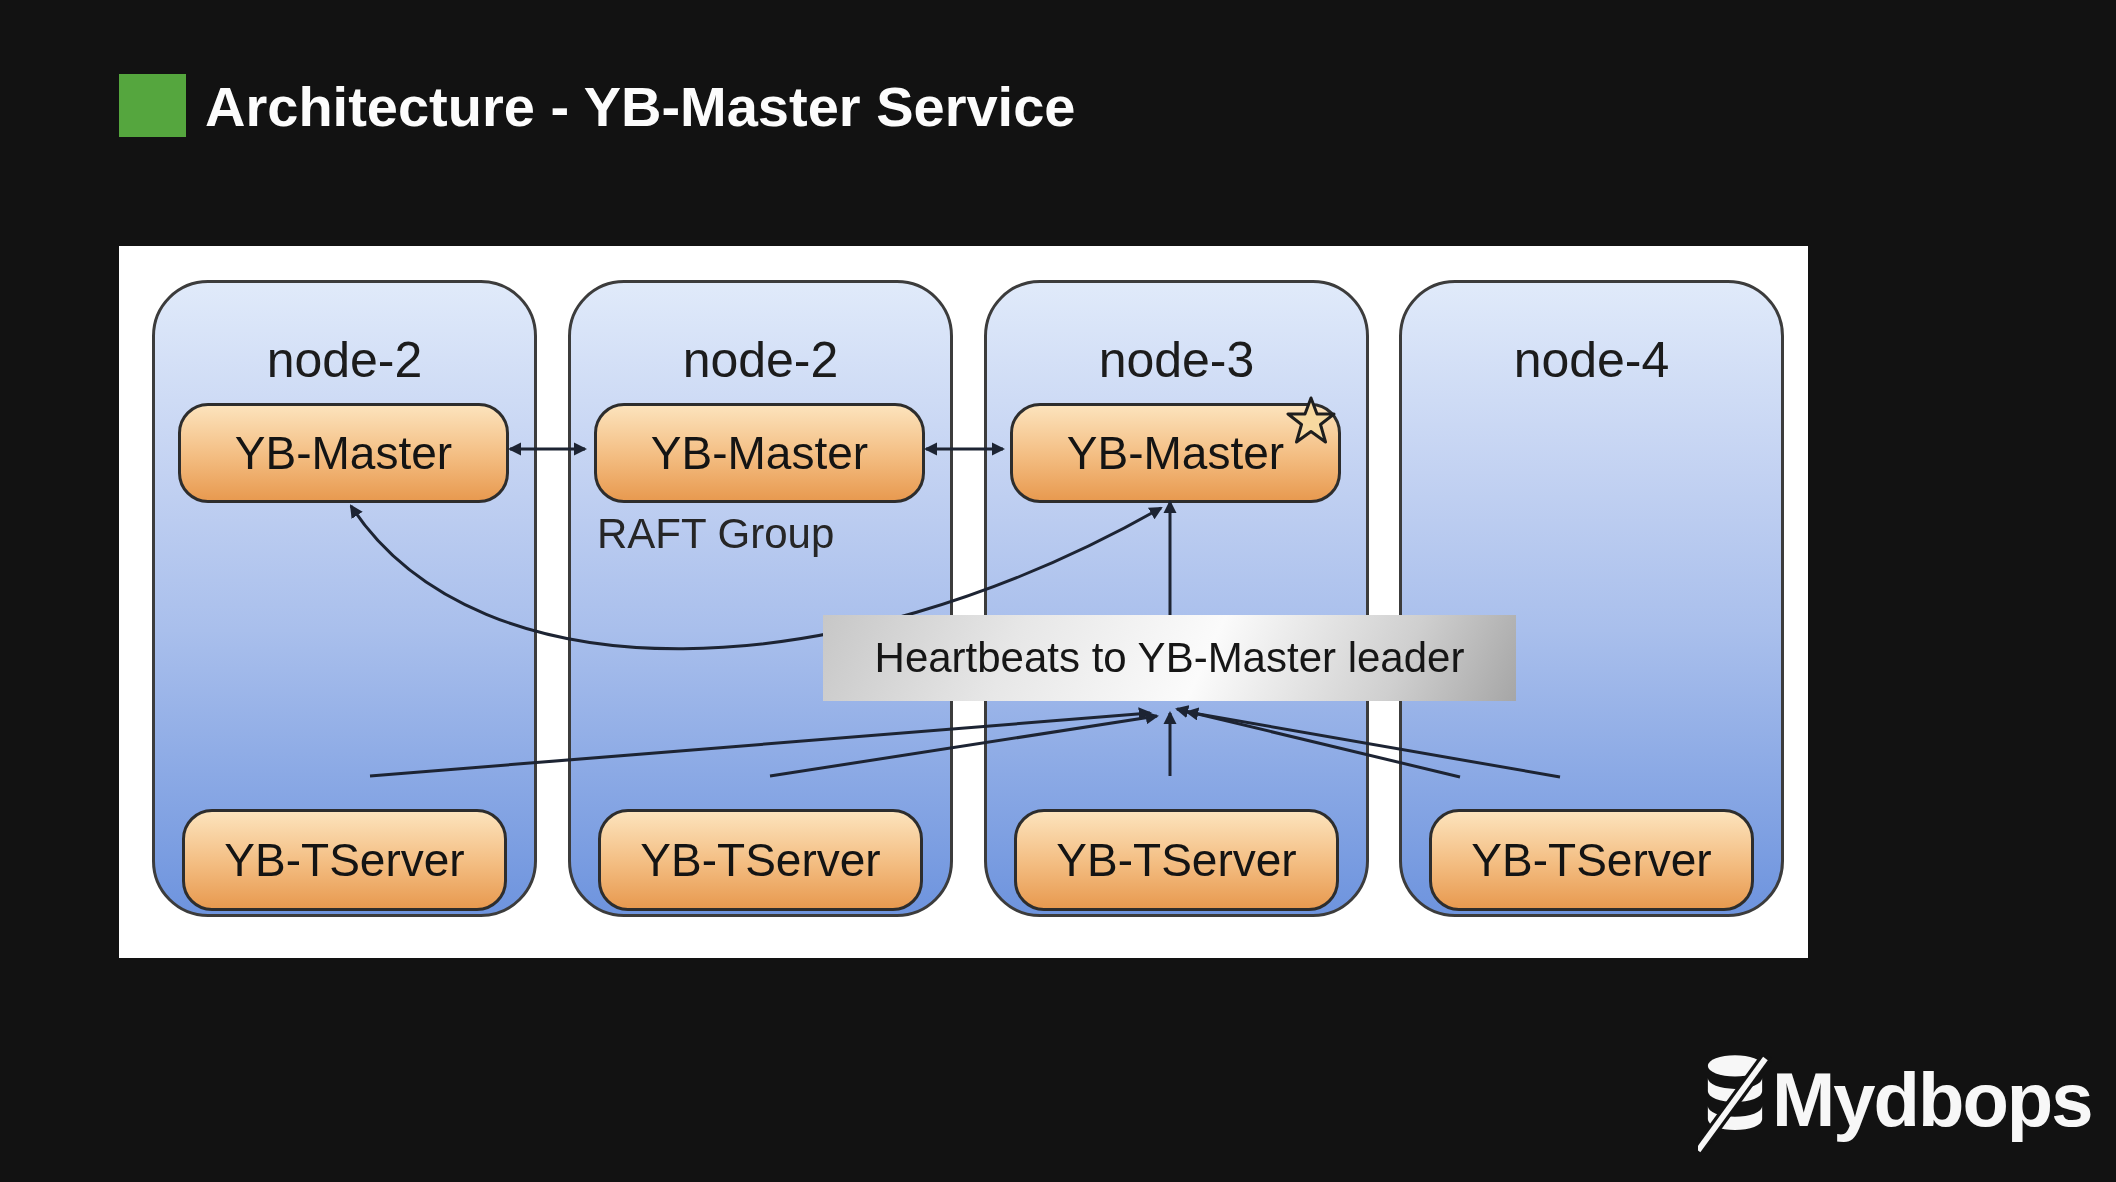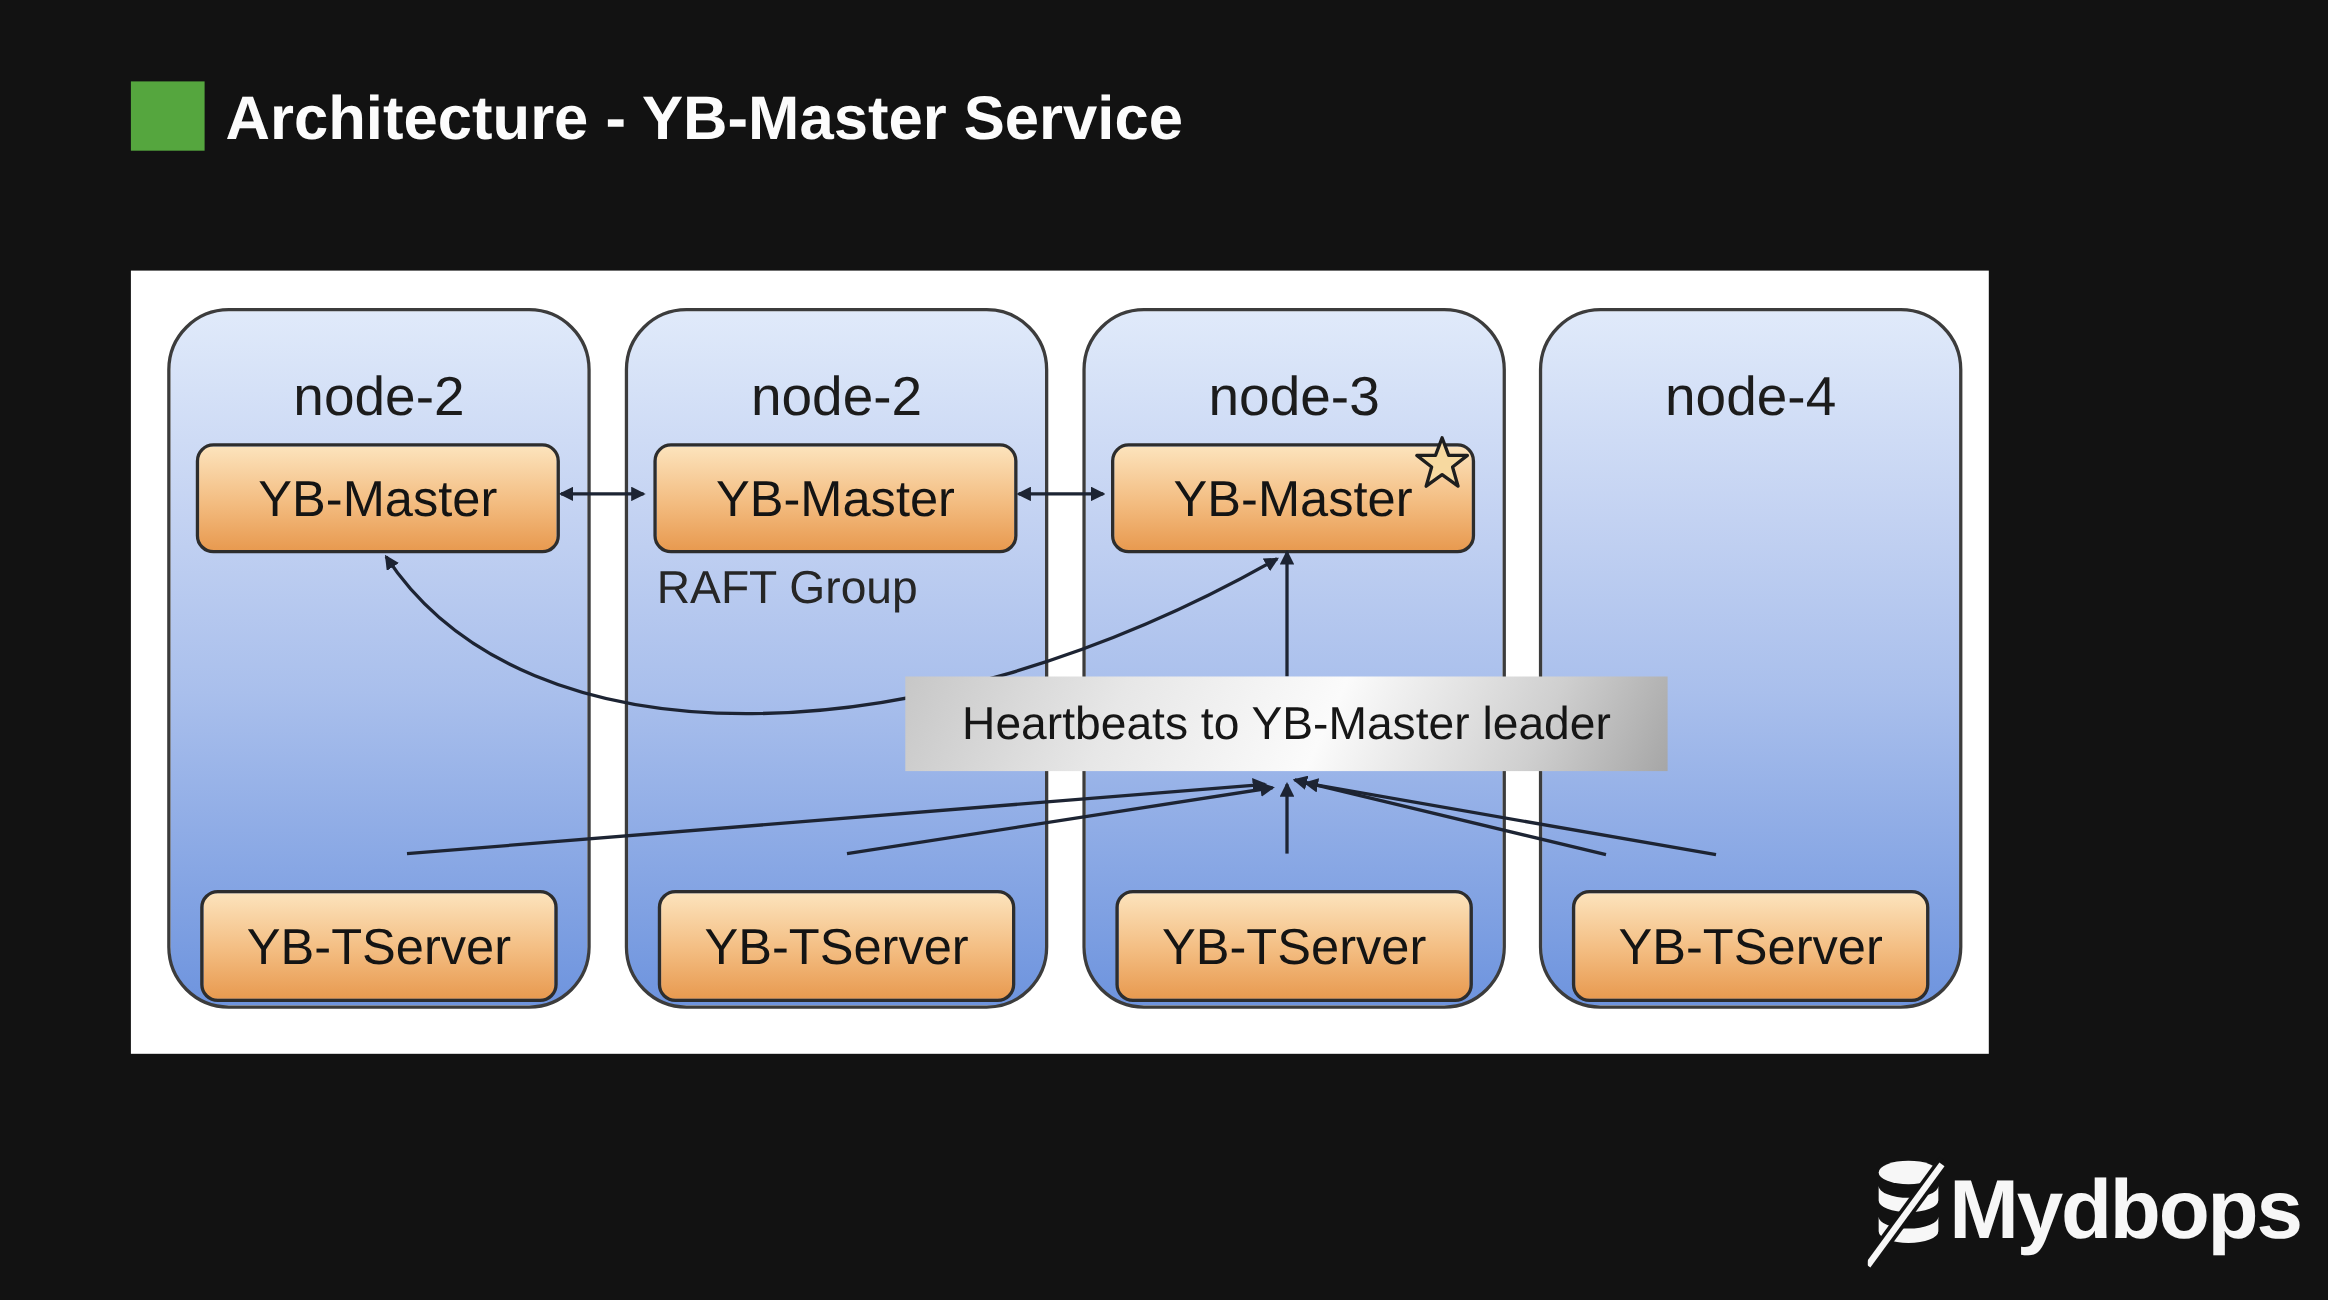--- a/index.html
+++ b/index.html
@@ -21,21 +21,21 @@
     border:3px solid #3c3c3c;border-radius:56px;
     background:linear-gradient(180deg,#e0eafa 0%,#c3d2f2 30%,#a9bfec 55%,#6e94de 100%);
   }
   .node-0{left:33px;}  .node-1{left:449px;}  .node-2{left:865px;}  .node-3{left:1280px;}
   .node-label{
     position:absolute;left:0;top:48px;width:100%;text-align:center;
     font-size:50px;color:#1c1c1c;
   }
   .svc{
     position:absolute;left:23px;width:331px;box-sizing:border-box;
-    border:3px solid #2d2d2d;border-radius:16px;
+    border:3px solid #2d2d2d;border-radius:30px;
     background:linear-gradient(180deg,#fce3bc 0%,#f3bc80 55%,#e89a50 100%);
     display:flex;align-items:center;justify-content:center;
     font-size:46px;color:#141414;
   }
   .master{top:120px;height:100px;}
   .tserver{top:526px;height:102px;left:27px;width:325px;}
   .leader-star{position:absolute;top:-10px;right:2px;width:50px;height:50px;}
   
   .raft-label{
     position:absolute;left:478px;top:264px;font-size:42px;color:#262626;white-space:nowrap;

